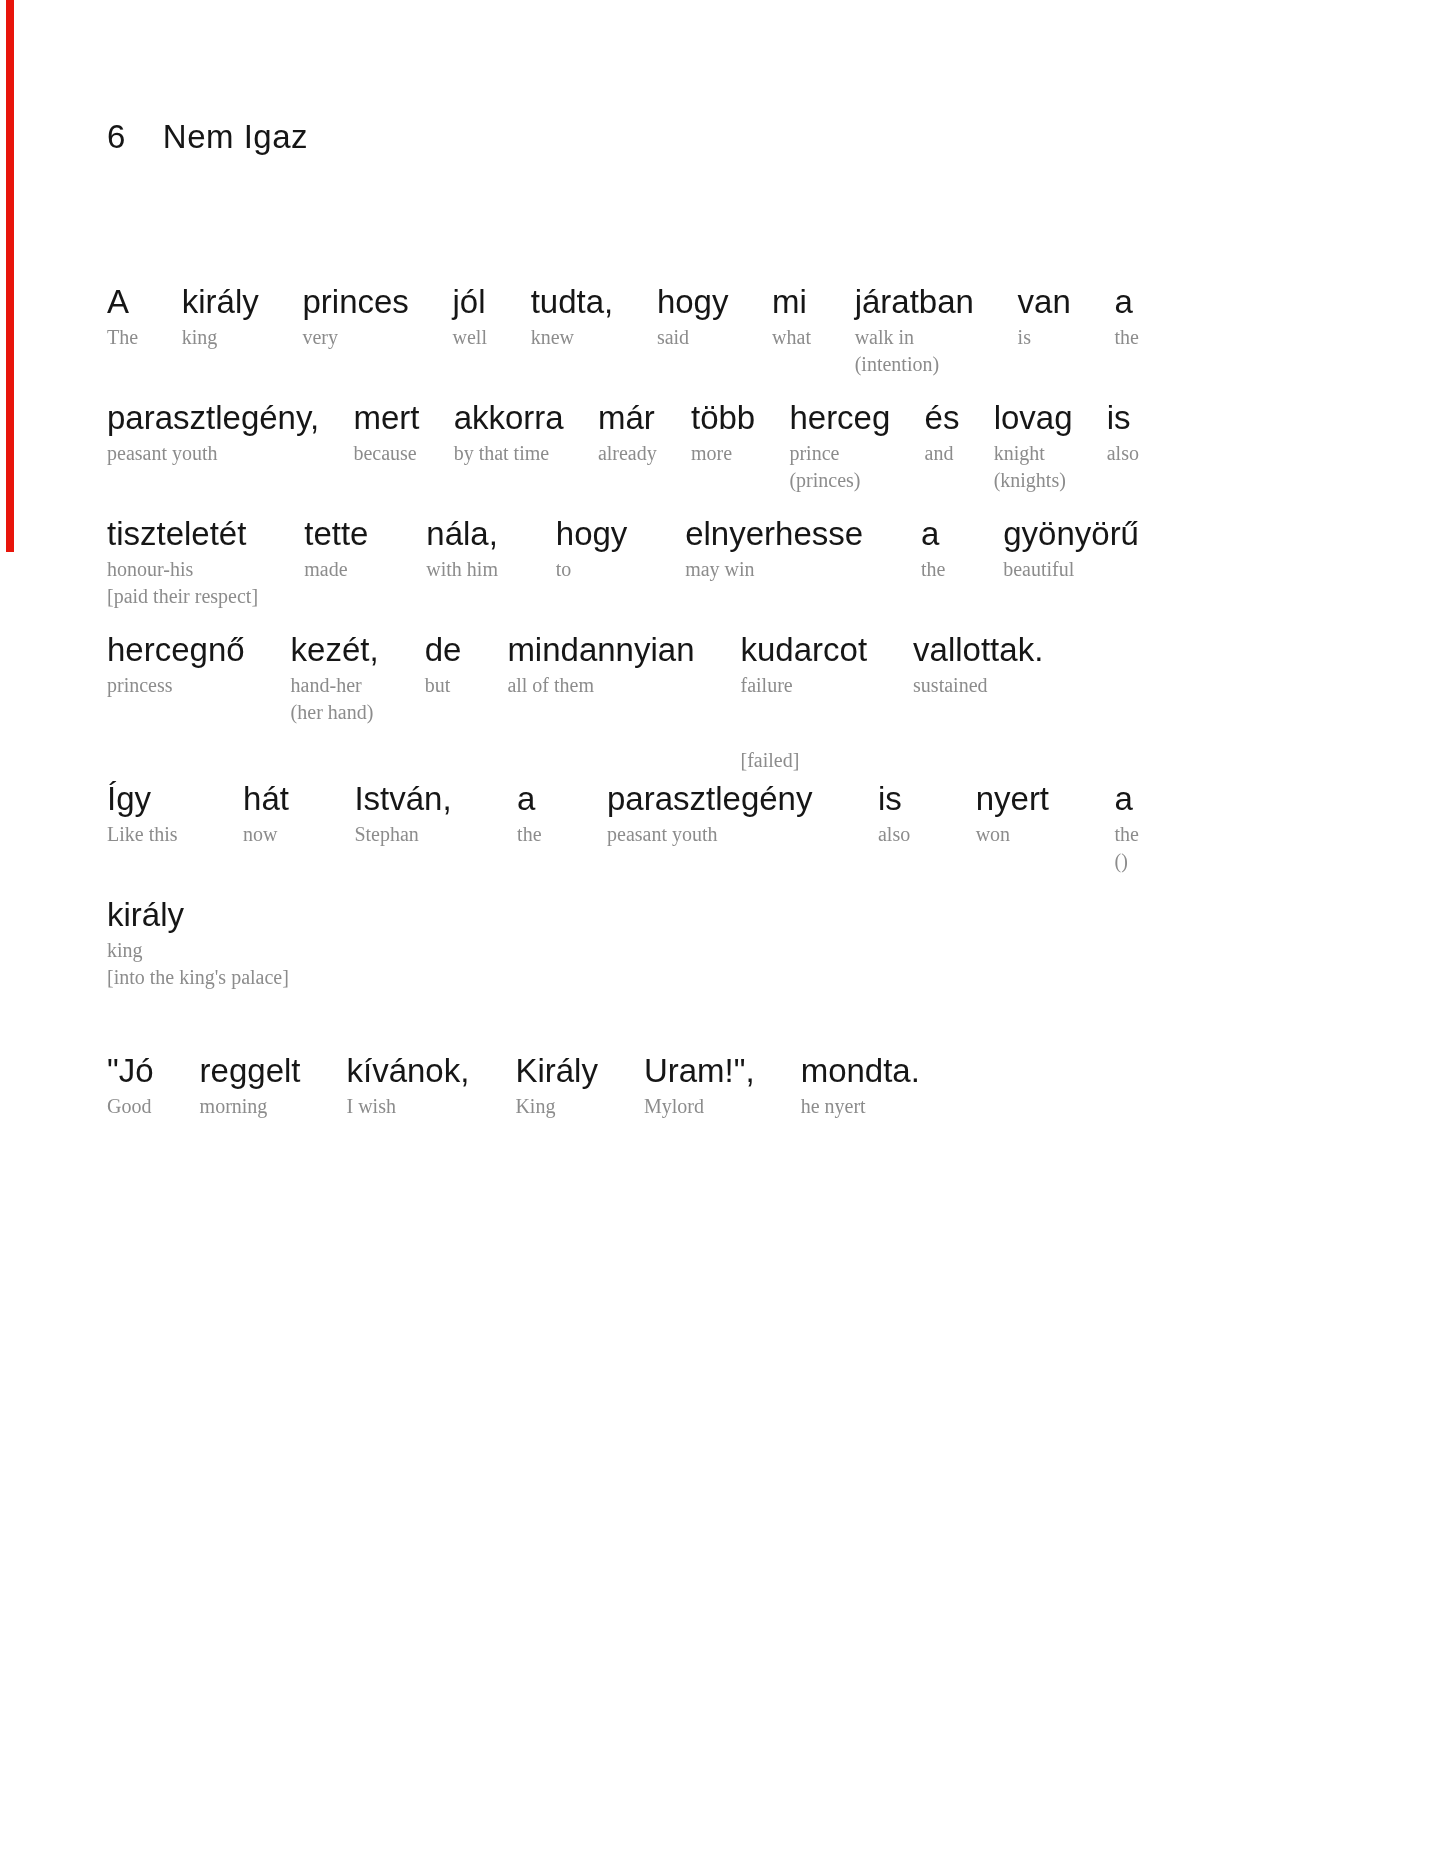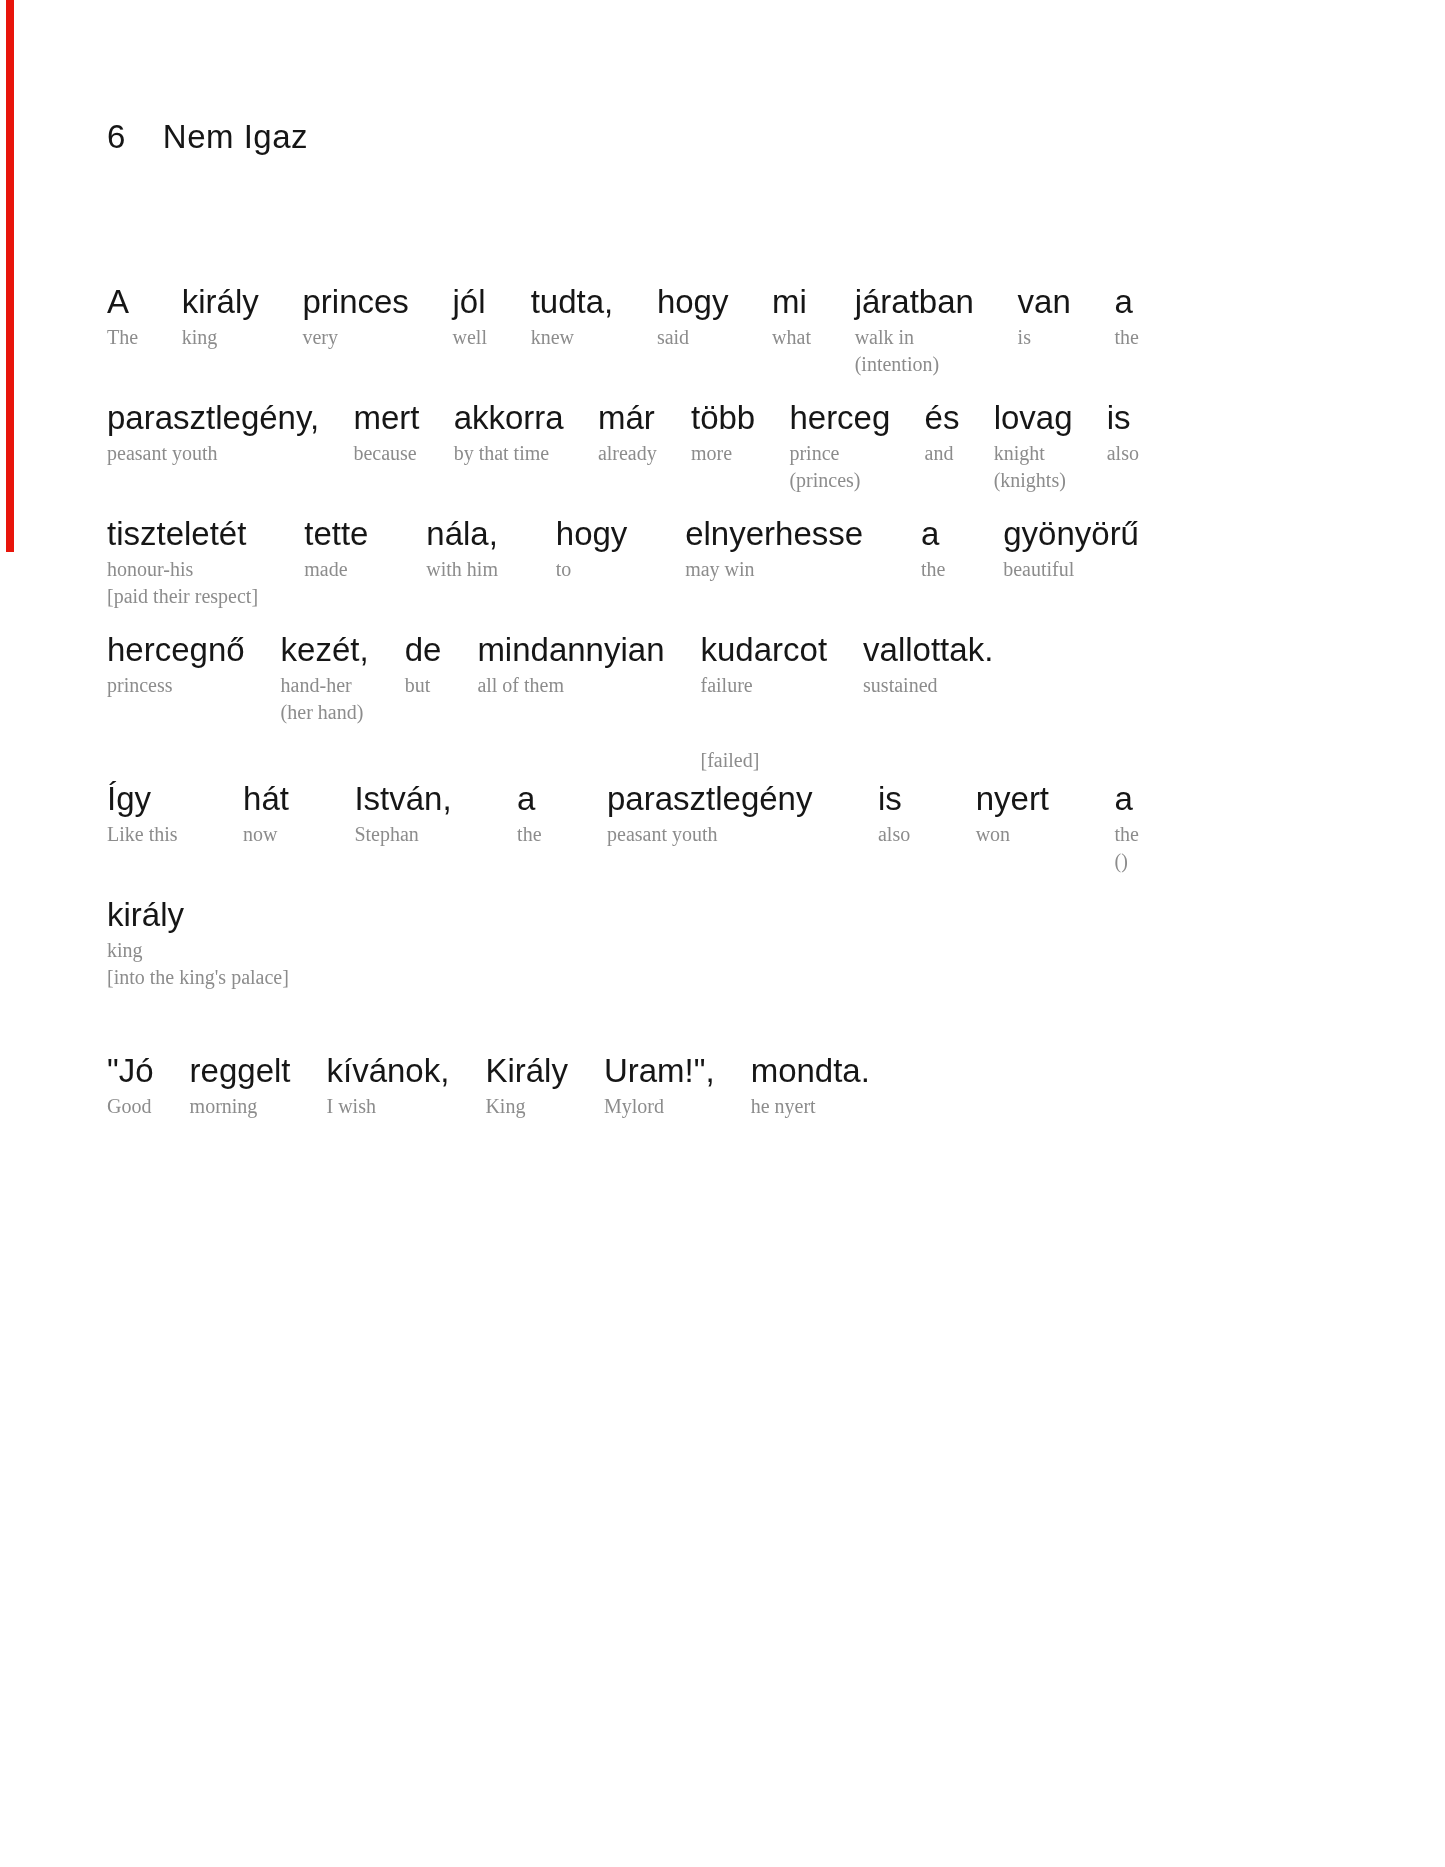--- a/index.html
+++ b/index.html
@@ -30,21 +30,21 @@
   .title .chapter-num { margin-right: 37px; }
   .interlinear { margin-top: 121px; }
   .paragraph + .paragraph { margin-top: 78px; }
   .p3 { margin-top: 85px !important; }
   .row { display: flex; }
   .row + .row { margin-top: 45px; }
   .row.justify {
     width: 1032px;
     justify-content: space-between;
   }
-  .row.plain { gap: 36px; width: max-content; }
+  .row.plain { gap: 46px; width: max-content; }
   .word {
     display: flex;
     flex-direction: column;
     position: relative;
   }
   .hu {
     font-size: 33px;
     line-height: 44px;
     color: var(--hu-color);
     white-space: nowrap;

